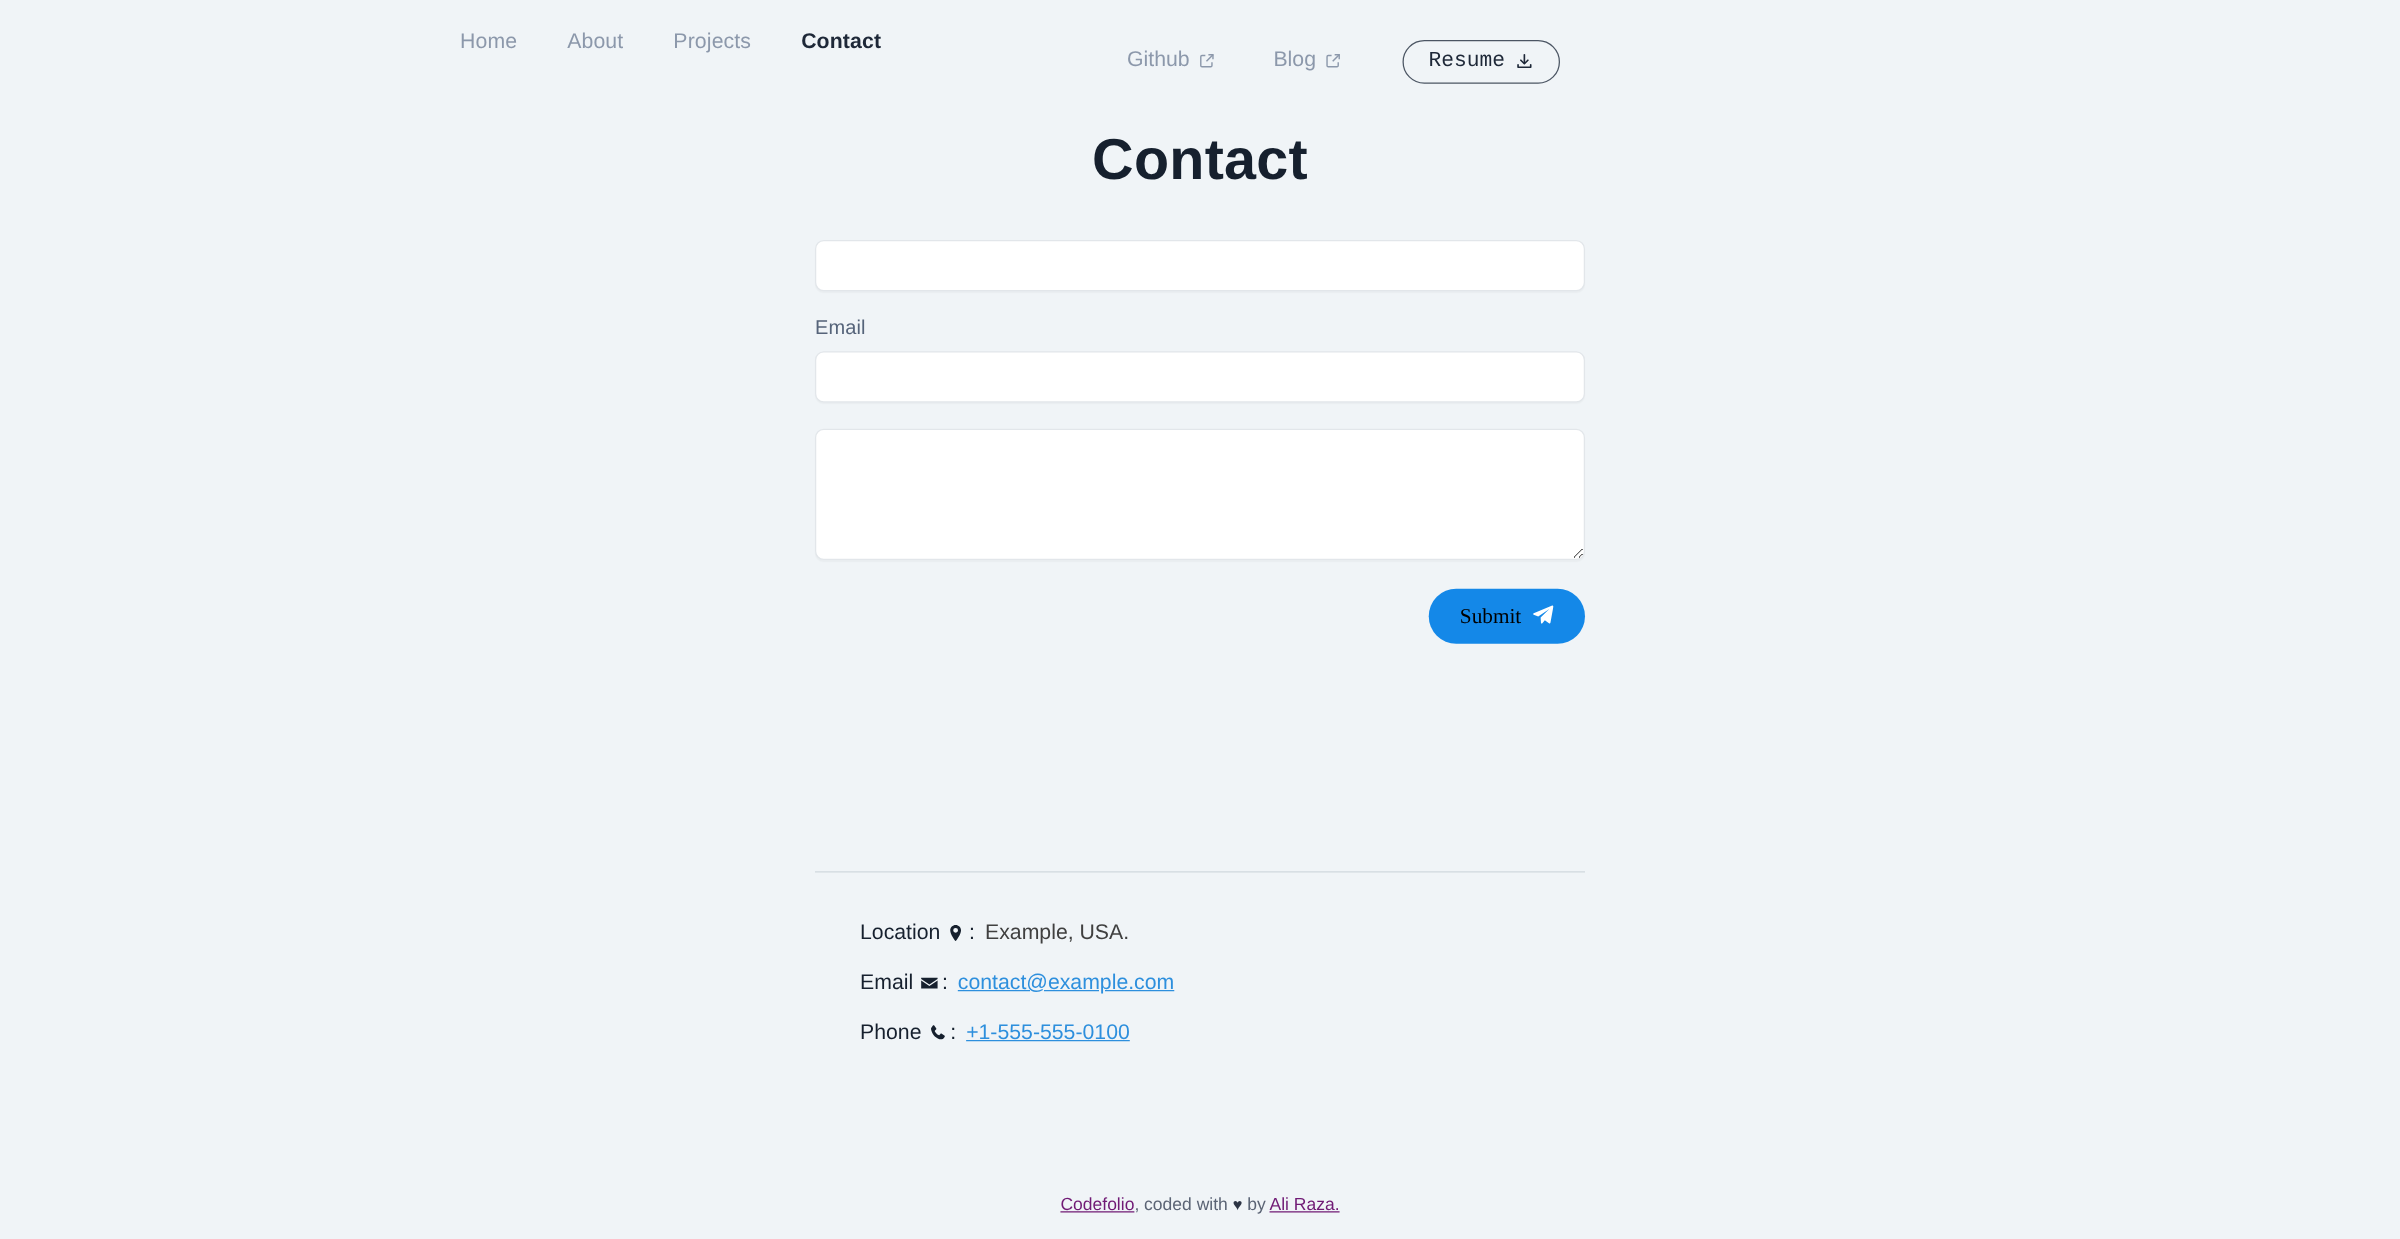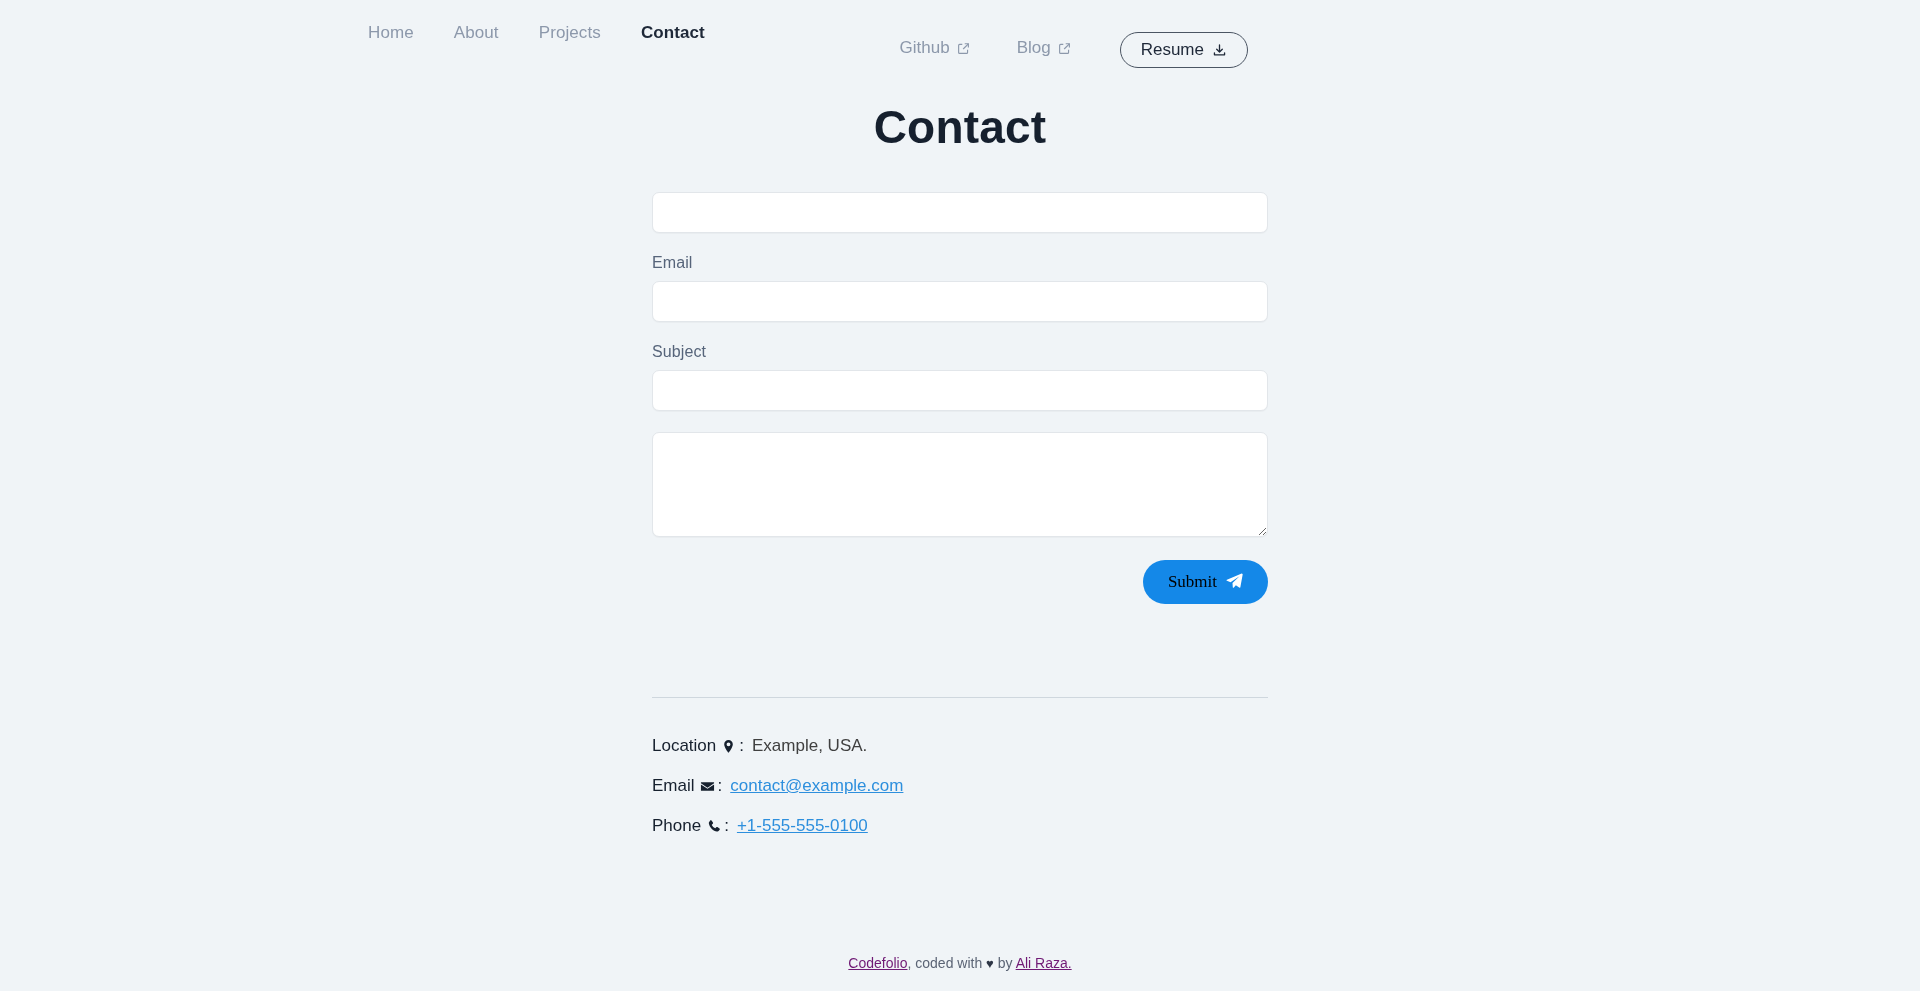--- a/index.html
+++ b/index.html
@@ -71,21 +71,21 @@
     white-space: nowrap;
   }
   .ext-icon { display: inline-block; width: 13px; height: 13px; position: relative; top: 0px; }
   .ext-icon svg { display:block; }
   .resume-btn {
     margin-left: 18px;
     border: 1.4px solid #4b5563;
     border-radius: 999px;
     background: transparent;
     color: #1e2838;
-    font-family: Liberation Sans, sans-serif;
+    font-family: Liberation Mono, monospace;
     font-size: 17px;
     padding: 7px 20px;
     display: inline-flex;
     align-items: center;
     gap: 8px;
     cursor: pointer;
     white-space: nowrap;
   }
   .dl-icon { display:inline-block; width:15px; height:15px; }
   .dl-icon svg { display:block; }
@@ -190,21 +190,21 @@
     width: 700px;
   }
   .info-row {
     font-size: 17px;
     color: #16202e;
     margin-bottom: 18px;
     display: flex;
     align-items: center;
     line-height: 22px;
   }
-  .info-label { white-space: nowrap; }
+  .info-label { white-space: nowrap; margin-left: 36px; }
   .info-glyph {
     display: inline-flex;
     align-items: center;
     margin: 0 1px 0 5px;
     width: 17px;
     height: 17px;
     color: #16202e;
   }
   .info-glyph svg { display:block; }
   .info-colon { margin-right: 8px; }
@@ -286,24 +286,20 @@
 
   <div class="field">
     <input class="field-input" type="text" placeholder="" style="">
   </div>
 
   <div class="field">
     <label class="field-label">Email</label>
     <input class="field-input" type="text" placeholder="" style="">
   </div>
 
-  <div class="field">
-    <label class="field-label">Subject</label>
-    <input class="field-input" type="text" placeholder="" style="">
-  </div>
 
   <div class="field">
     <textarea class="field-textarea" placeholder="" style=""></textarea>
   </div>
 
   <div class="submit-row">
     <button class="submit-btn" type="submit">
       <span>Submit</span>
       <span class="plane-icon">
         <svg viewBox="0 0 16 16" width="17" height="17" fill="#ffffff">

